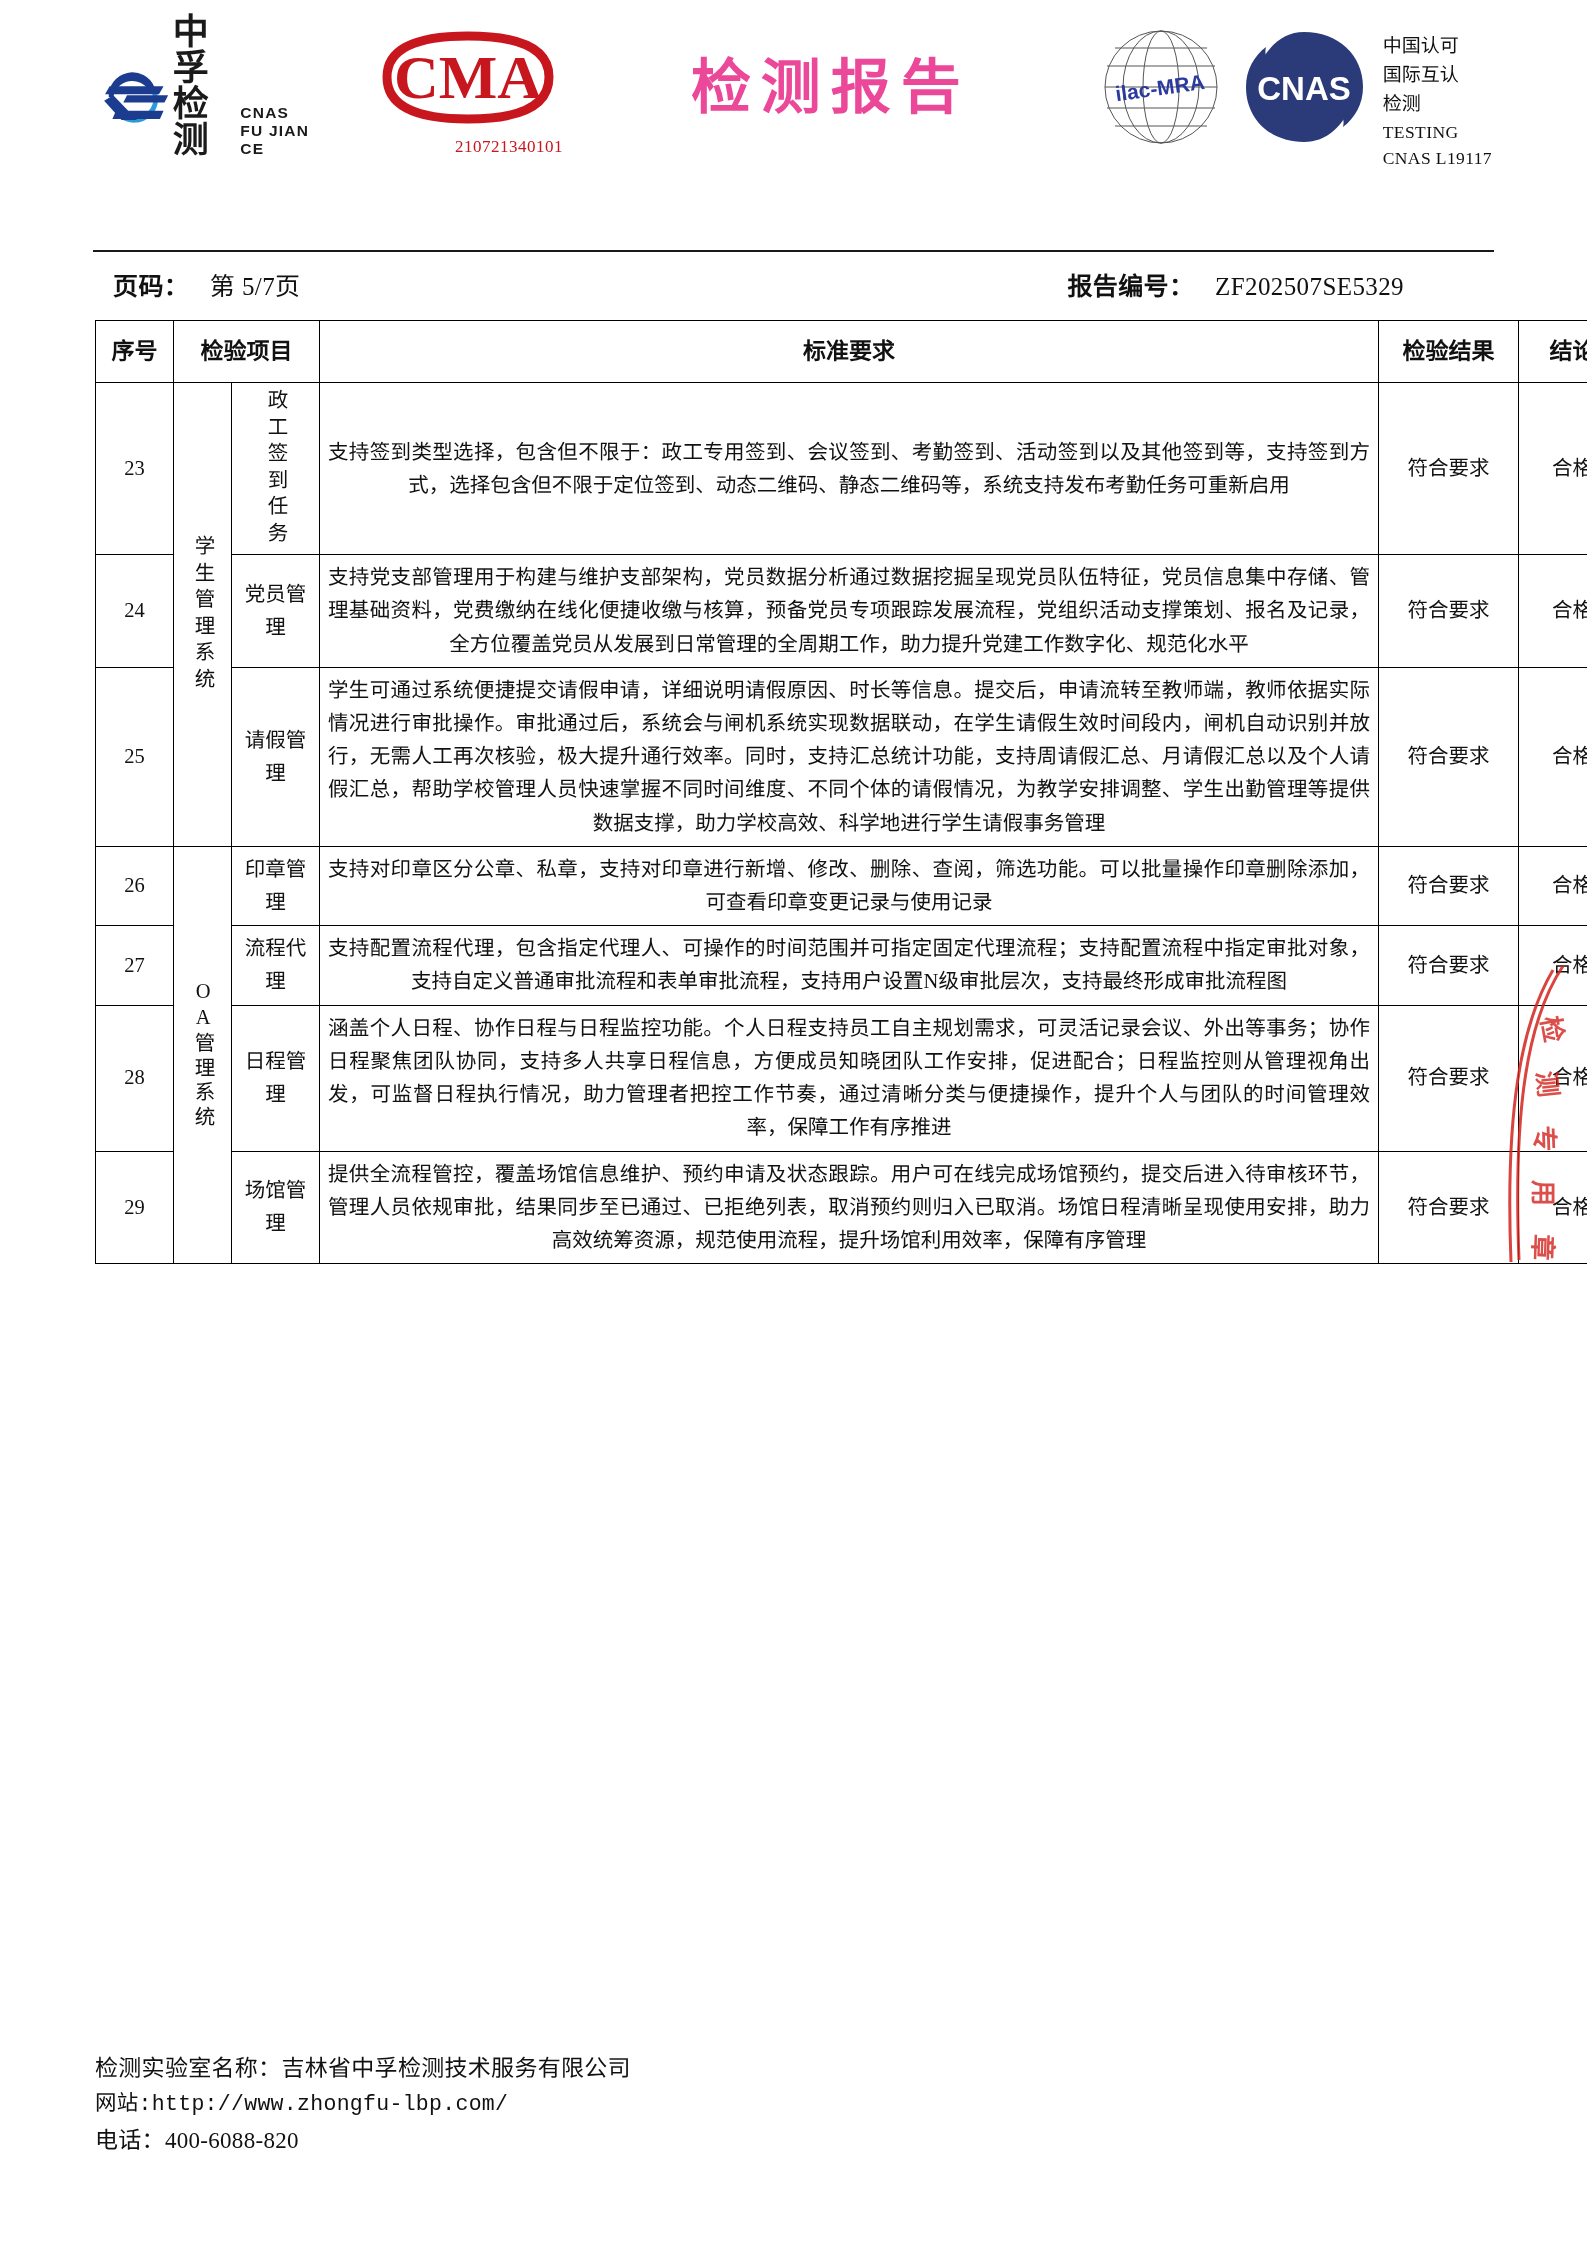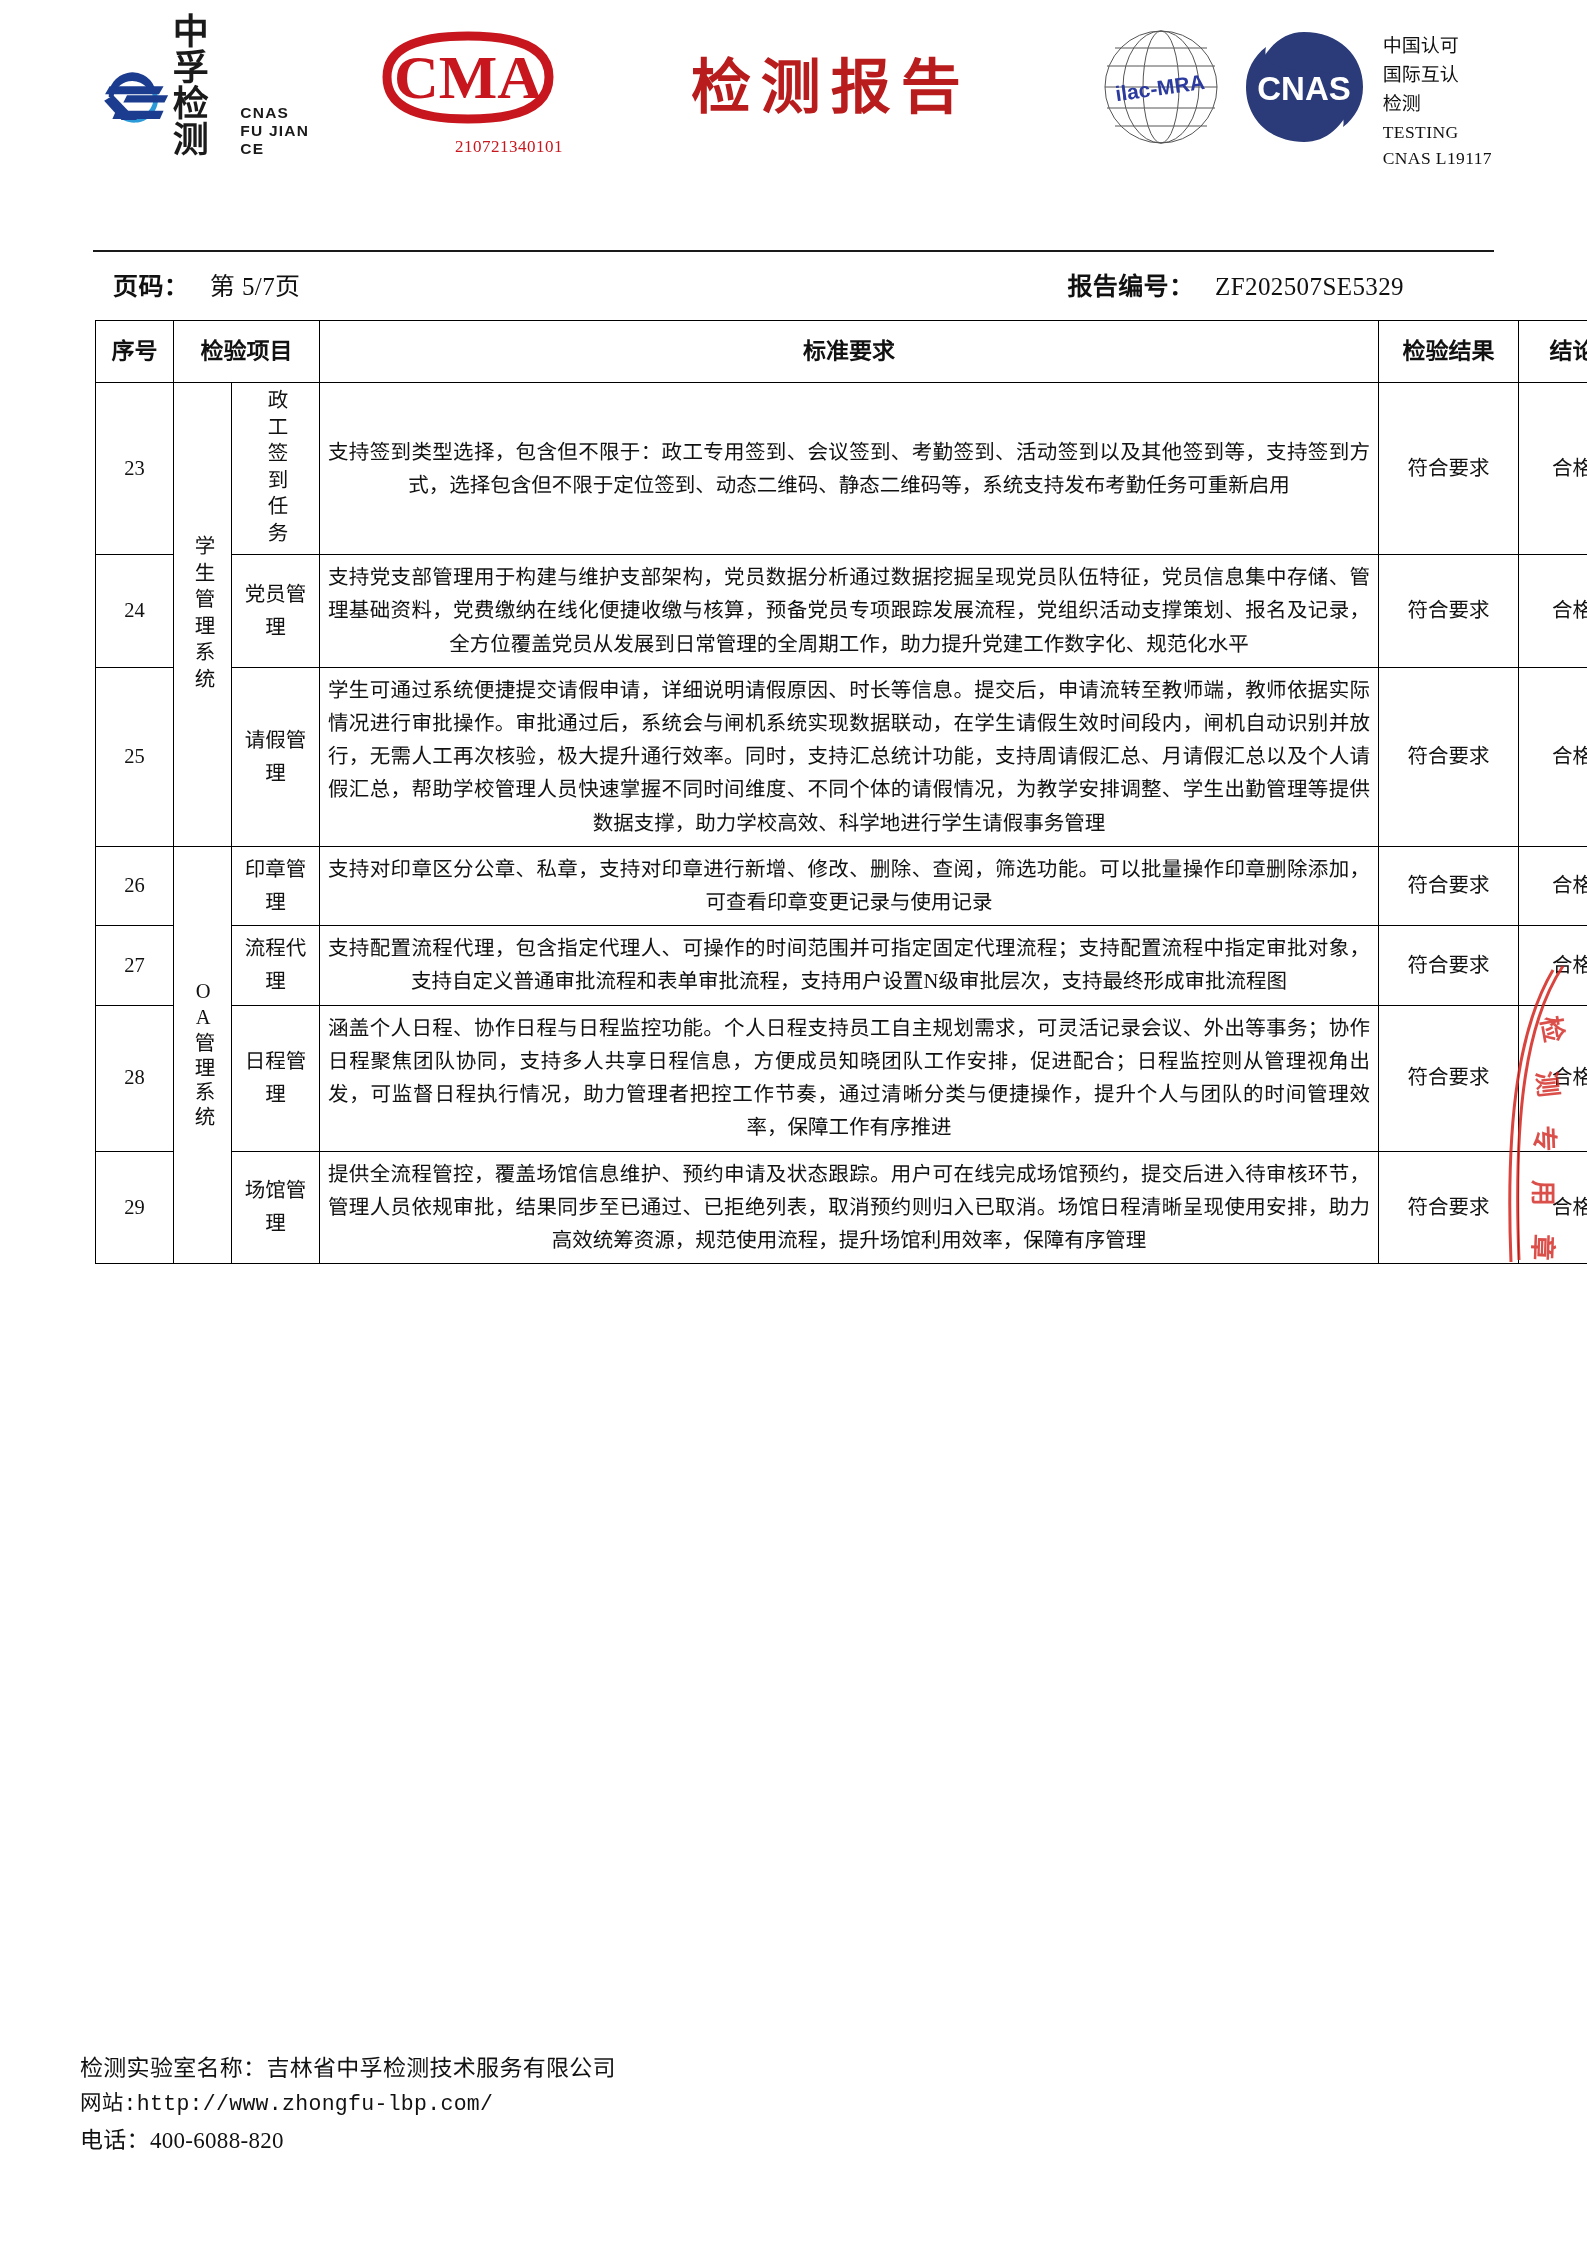--- a/index.html
+++ b/index.html
@@ -55,21 +55,21 @@
   }
 
   .doc-title{
     flex:1 1 auto;
     text-align:center;
     padding-top:38px;
     font-family:"Liberation Serif","DejaVu Serif",serif;
     font-weight:bold;
     font-size:60px;
     letter-spacing:10px;
-    color:#b91c1c;
+    color:#ec4899;
   }
 
   .logo-cnas{
     display:flex;align-items:flex-start;
     padding-top:28px;flex:0 0 auto;
   }
   .ilac{width:125px;height:118px;display:block;}
   .cnas{width:125px;height:118px;display:block;margin-left:18px;}
   .cnas-text{
     margin-left:16px;
@@ -151,21 +151,21 @@
   .stamp{
     position:absolute;
     right:18px;top:960px;
     width:62px;height:330px;
     pointer-events:none;
   }
 
   
   .footer{
     position:absolute;
-    left:80px;bottom:86px;
+    left:95px;bottom:86px;
     font-size:23px;
     line-height:1.62;
     letter-spacing:.3px;
   }
   .footer div{white-space:nowrap;}
   .footer .mono{font-family:"Liberation Mono","DejaVu Sans Mono",monospace;font-size:21.5px;}
 </style>
 </head>
 <body>
 

